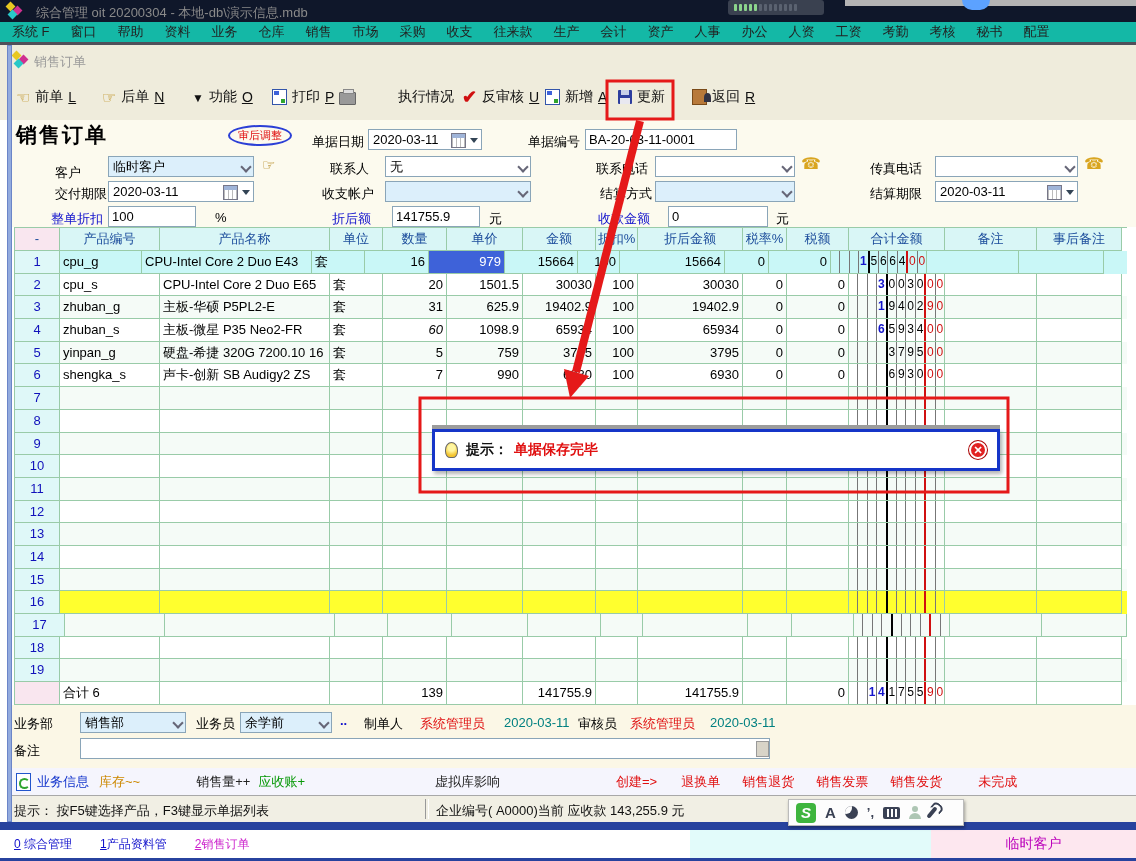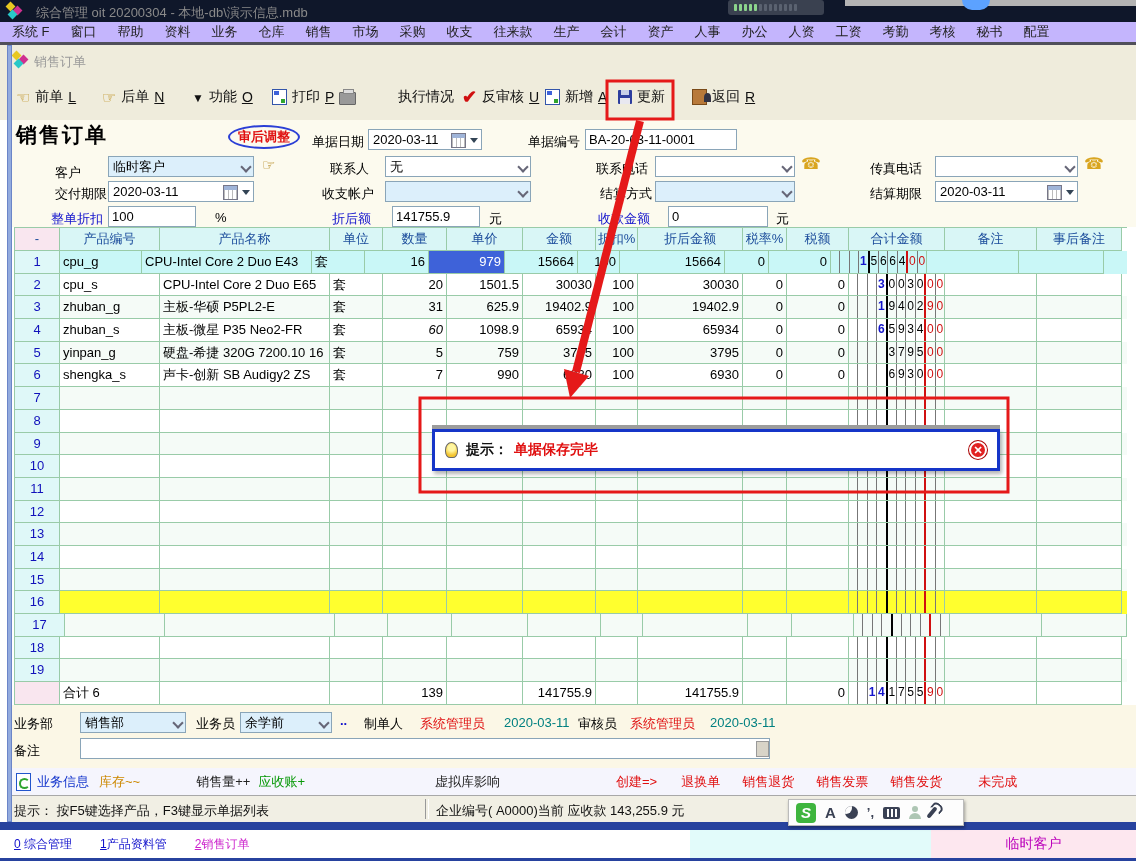--- a/index.html
+++ b/index.html
@@ -13,21 +13,21 @@
   .app-logo .d2{background:#D03090;left:8px;top:4px;}
   .app-logo .d3{background:#28C8C8;left:3px;top:8px;}
   .title-text{position:absolute;left:36px;top:4px;font-size:13px;color:#8a8a8a;white-space:nowrap;}
   .volume-osd{position:absolute;left:728px;top:0;width:96px;height:15px;background:#3A4150;border-radius:3px;
     display:flex;align-items:center;padding:0 6px;gap:2px;box-sizing:border-box;z-index:10;}
   .vt{width:3px;height:7px;background:#5A6270;border-radius:1px;}
   .vt.on{background:#8CD48C;}
   .top-sliver{position:absolute;left:845px;top:0;right:0;height:6px;background:#B4B4B4;}
   .blue-bump{position:absolute;left:962px;top:0;width:28px;height:10px;background:#5CA2FF;border-radius:0 0 14px 14px;}
   
-  .menubar{position:absolute;top:22px;left:0;width:100%;height:23px;background:#c4b5fd;
+  .menubar{position:absolute;top:22px;left:0;width:100%;height:23px;background:#14b8a6;
     border-bottom:3px solid #50505A;display:flex;align-items:center;padding-left:12px;box-sizing:border-box;}
   .menu-item{margin-right:21px;color:#222;white-space:nowrap;}
   
   .subtitlebar{position:absolute;top:45px;left:0;width:100%;height:30px;background:#EFECDC;}
   .subtitle-text{position:absolute;left:34px;top:8px;color:#9a9a9a;}
   .toolbarband{position:absolute;top:75px;left:0;width:100%;height:45px;background:#EFECDC;}
   .tbtn{position:absolute;top:10px;display:flex;align-items:center;gap:5px;font-size:14px;color:#111;height:24px;white-space:nowrap;}
   .tkey{text-decoration:underline;}
   .tbicon{display:inline-block;}
   .ic-hand-left::before{content:"☜";color:#B8860B;font-size:16px;}
@@ -42,21 +42,21 @@
   .ic-floppy::after{content:"";position:absolute;left:2px;bottom:0;width:10px;height:6px;background:#E8E8F0;}
   .ic-printer{width:15px;height:11px;background:#999;border:1px solid #666;border-radius:1px;position:relative;margin-top:3px;}
   .ic-printer::before{content:"";position:absolute;left:3px;top:-4px;width:9px;height:3px;background:#ddd;border:1px solid #888;}
   .ic-door{width:13px;height:14px;background:#B8793A;border:1px solid #7A4A18;position:relative;}
   .ic-door::before{content:"";position:absolute;right:-5px;top:3px;width:7px;height:9px;background:#334;border-radius:50% 50% 0 0;}
   .win-edge{position:absolute;left:7px;top:45px;width:5px;height:777px;background:#93ABDE;border:1px solid #6B85C8;box-sizing:border-box;}
   
   .formband{position:absolute;top:120px;left:12px;right:0;height:107px;background:#FCFAEE;}
   .page-title{position:absolute;left:4px;top:1px;font-size:21px;font-weight:bold;letter-spacing:2px;}
   .stamp{position:absolute;left:216px;top:5px;border:2px solid #2B3FD6;border-radius:50%;color:#E01010;
-    font-size:13px;font-weight:bold;padding:1px 8px;background:transparent;}
+    font-size:11px;font-weight:normal;padding:1px 8px;background:transparent;}
   .lbl{position:absolute;white-space:nowrap;color:#000;}
   .lbl.blue{color:#1111CC;}
   .combo{position:absolute;height:21px;background:#fff;border:1px solid #8AA5B8;box-sizing:border-box;
     display:flex;align-items:center;padding:0 16px 0 4px;white-space:nowrap;}
   .combo.bluebg{background:#DCEFFB;}
   .combo .chev{position:absolute;right:3px;top:6px;width:6px;height:6px;border-right:2px solid #667;border-bottom:2px solid #667;transform:rotate(45deg);}
   .datefld{position:absolute;height:21px;background:#fff;border:1px solid #8AA5B8;box-sizing:border-box;
     display:flex;align-items:center;padding:0 30px 0 4px;white-space:nowrap;}
   .cal{position:absolute;right:15px;top:3px;width:13px;height:13px;border:1px solid #778;background:#fff;
     background-image:linear-gradient(#9FB4D8 0 4px,rgba(0,0,0,0) 4px),repeating-linear-gradient(90deg,#BBB 0 1px,rgba(0,0,0,0) 1px 4px);}

